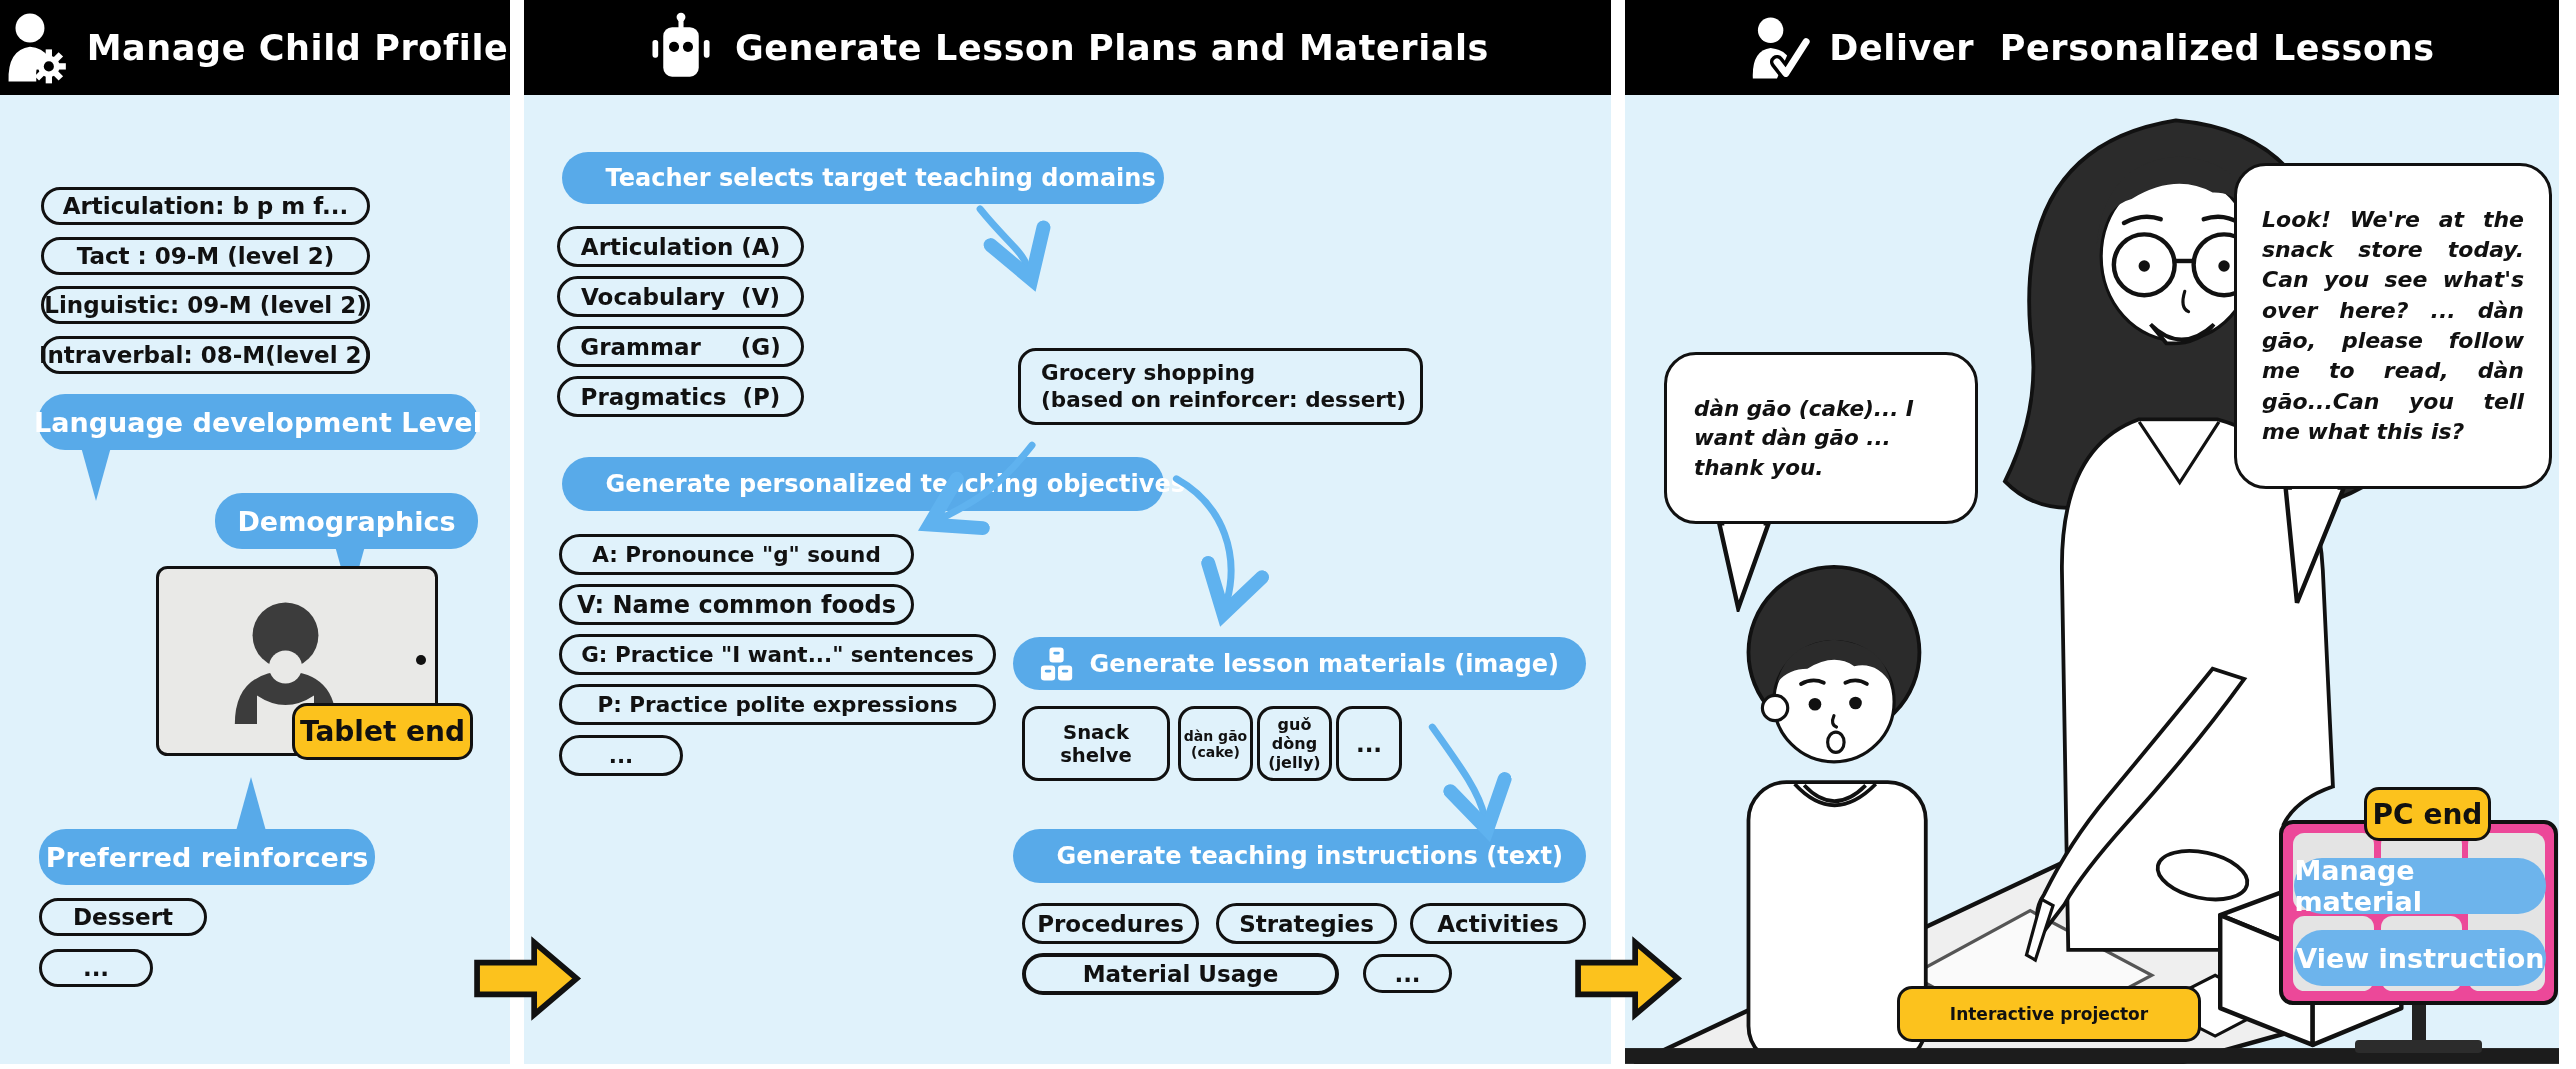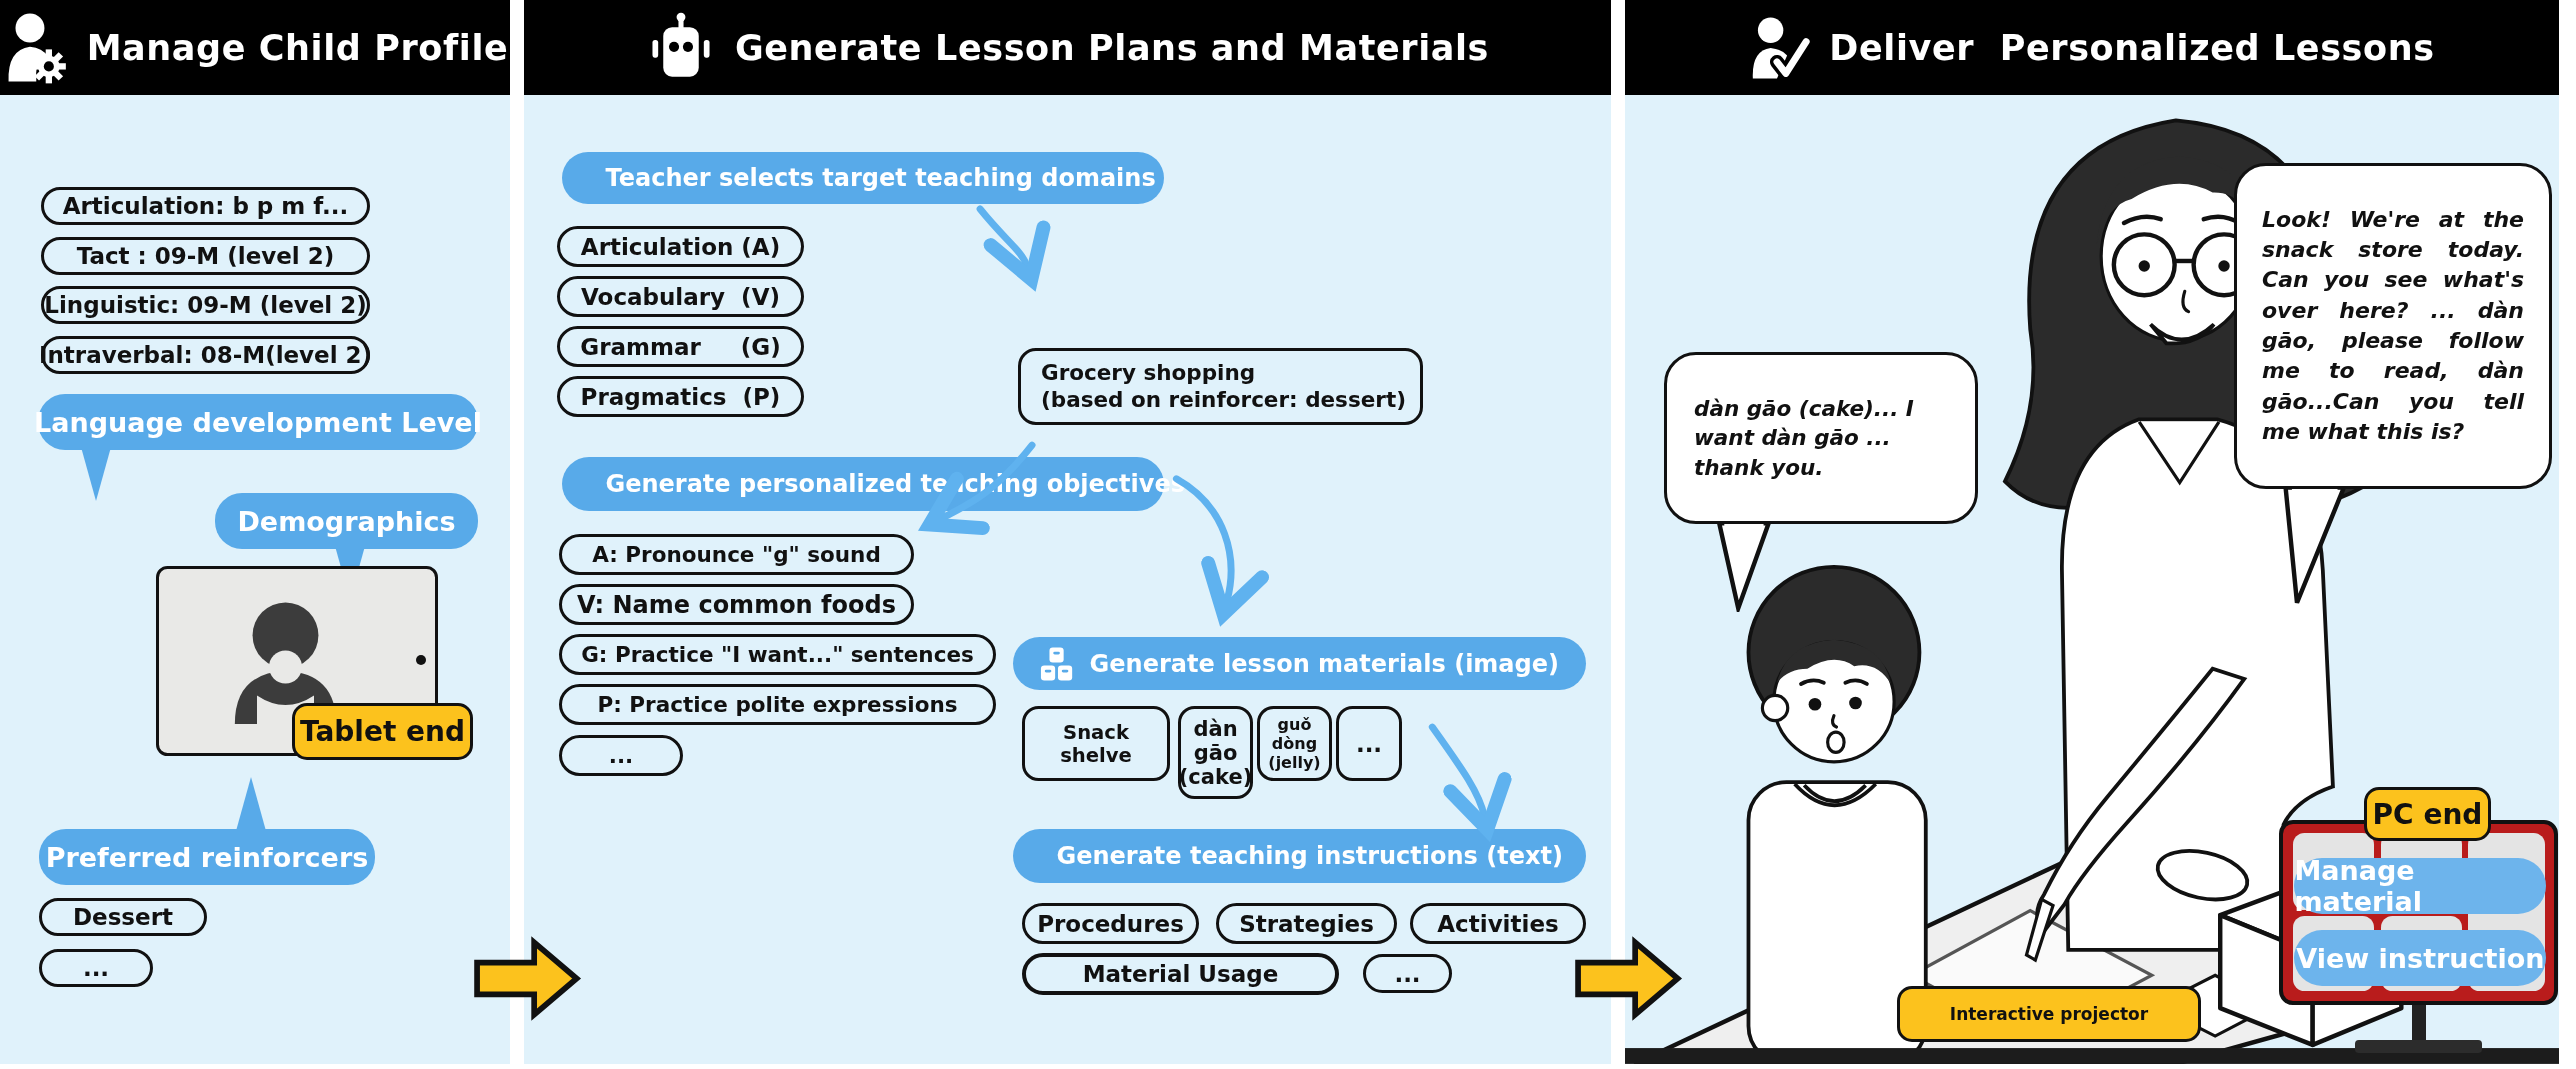--- a/index.html
+++ b/index.html
@@ -18,21 +18,21 @@
   .rbox .l2{font-size:21.5px;font-weight:600;line-height:1.25;}
   .mbox{position:absolute;border:3.2px solid #111;border-radius:16.5px;box-sizing:border-box;display:flex;flex-direction:column;align-items:center;justify-content:center;text-align:center;}
   .yarrow{position:absolute;z-index:40;}
   .flowlines{position:absolute;left:0;top:0;z-index:5;}
   .speech{position:absolute;background:#fff;border:3.8px solid #111;border-radius:32px;box-sizing:border-box;font-style:italic;font-weight:700;color:#111;z-index:25;display:flex;align-items:center;}
   .speech .stxt{width:100%;}
   .stail{position:absolute;z-index:24;}
   .scene{position:absolute;left:0;top:0;z-index:1;}
   .tablet{position:absolute;left:156px;top:566px;width:282px;height:190px;background:#e9e9e7;border:3.8px solid #111;border-radius:11.4px;box-sizing:border-box;}
   .camdot{position:absolute;right:9px;top:86px;width:10px;height:10px;border-radius:50%;background:#111;}
-  .monitor{position:absolute;left:654px;top:820px;width:279px;height:185px;background:#b91c1c;border:4.4px solid #111;border-radius:14px;box-sizing:border-box;z-index:26;}
+  .monitor{position:absolute;left:654px;top:820px;width:279px;height:185px;background:#ec4899;border:4.4px solid #111;border-radius:14px;box-sizing:border-box;z-index:26;}
   .tile{position:absolute;background:#e4e4e4;border-radius:11.4px;}
   .mon-btn{position:absolute;left:11.4px;width:252px;height:56px;background:#6db4ec;border-radius:633px;color:#fff;font-size:27px;font-weight:600;display:flex;align-items:center;justify-content:center;z-index:2;}
   .stand-bar{position:absolute;left:787px;top:1004px;width:14px;height:39px;background:#222;z-index:25;}
   .stand-base{position:absolute;left:730px;top:1040px;width:127px;height:12.7px;background:#2c2c2c;border-radius:3.8px;z-index:25;}
 </style>
 </head>
 <body>
 
 <div class="canvas">
 
@@ -163,21 +163,21 @@
         <rect x="10" y="49" width="14" height="6" rx="3" fill="#58aae9"></rect>
         <rect x="38" y="40" width="30" height="32" rx="7" fill="#fff"></rect>
         <rect x="46" y="49" width="14" height="6" rx="3" fill="#58aae9"></rect>
       </svg>
       <span>Generate lesson materials (image)</span>
     </div>
 
     <div class="mbox" style="left:498px;top:706px;width:148px;height:75px;font-size:19.6px;font-weight:600;">
       <span>Snack shelve</span>
     </div>
-    <div class="mbox" style="left:654px;top:706px;width:75px;height:93px;font-size:21px;font-weight:600;">
+    <div class="mbox" style="left:654px;top:706px;width:75px;height:75px;font-size:14px;font-weight:600;">
       <span>dàn gāo</span>
       <span>(cake)</span>
     </div>
     <div class="mbox" style="left:733px;top:706px;width:75px;height:75px;font-size:16px;font-weight:600;">
       <span>guǒ dòng</span>
       <span>(jelly)</span>
     </div>
     <div class="mbox" style="left:812px;top:706px;width:66px;height:75px;font-size:23px;font-weight:600;">
       <span>...</span>
     </div>

